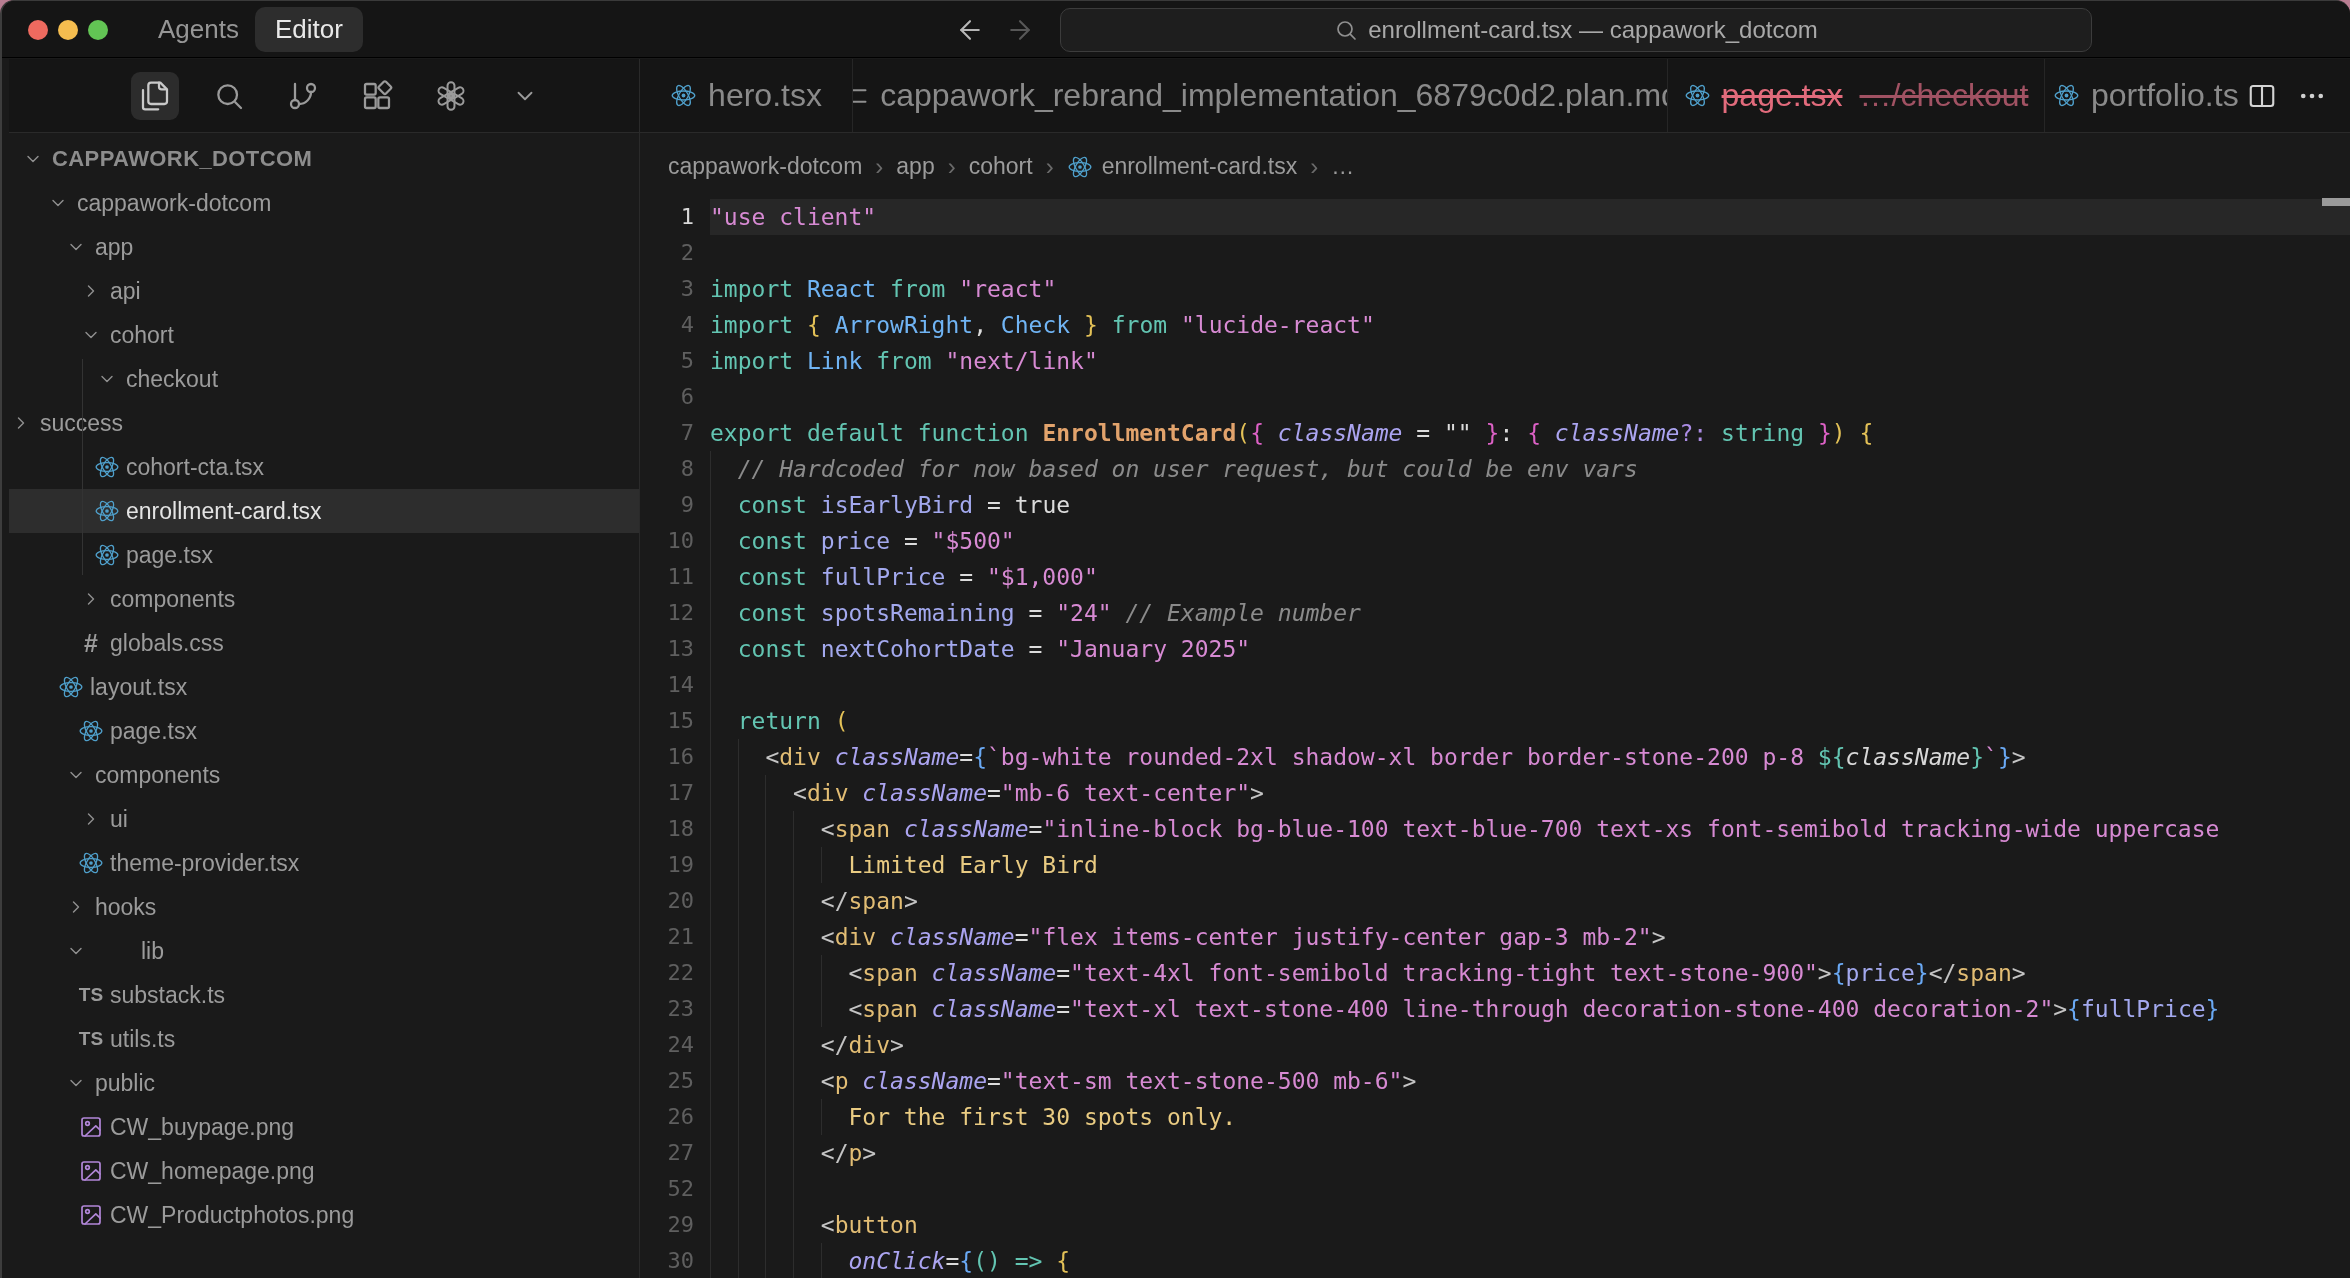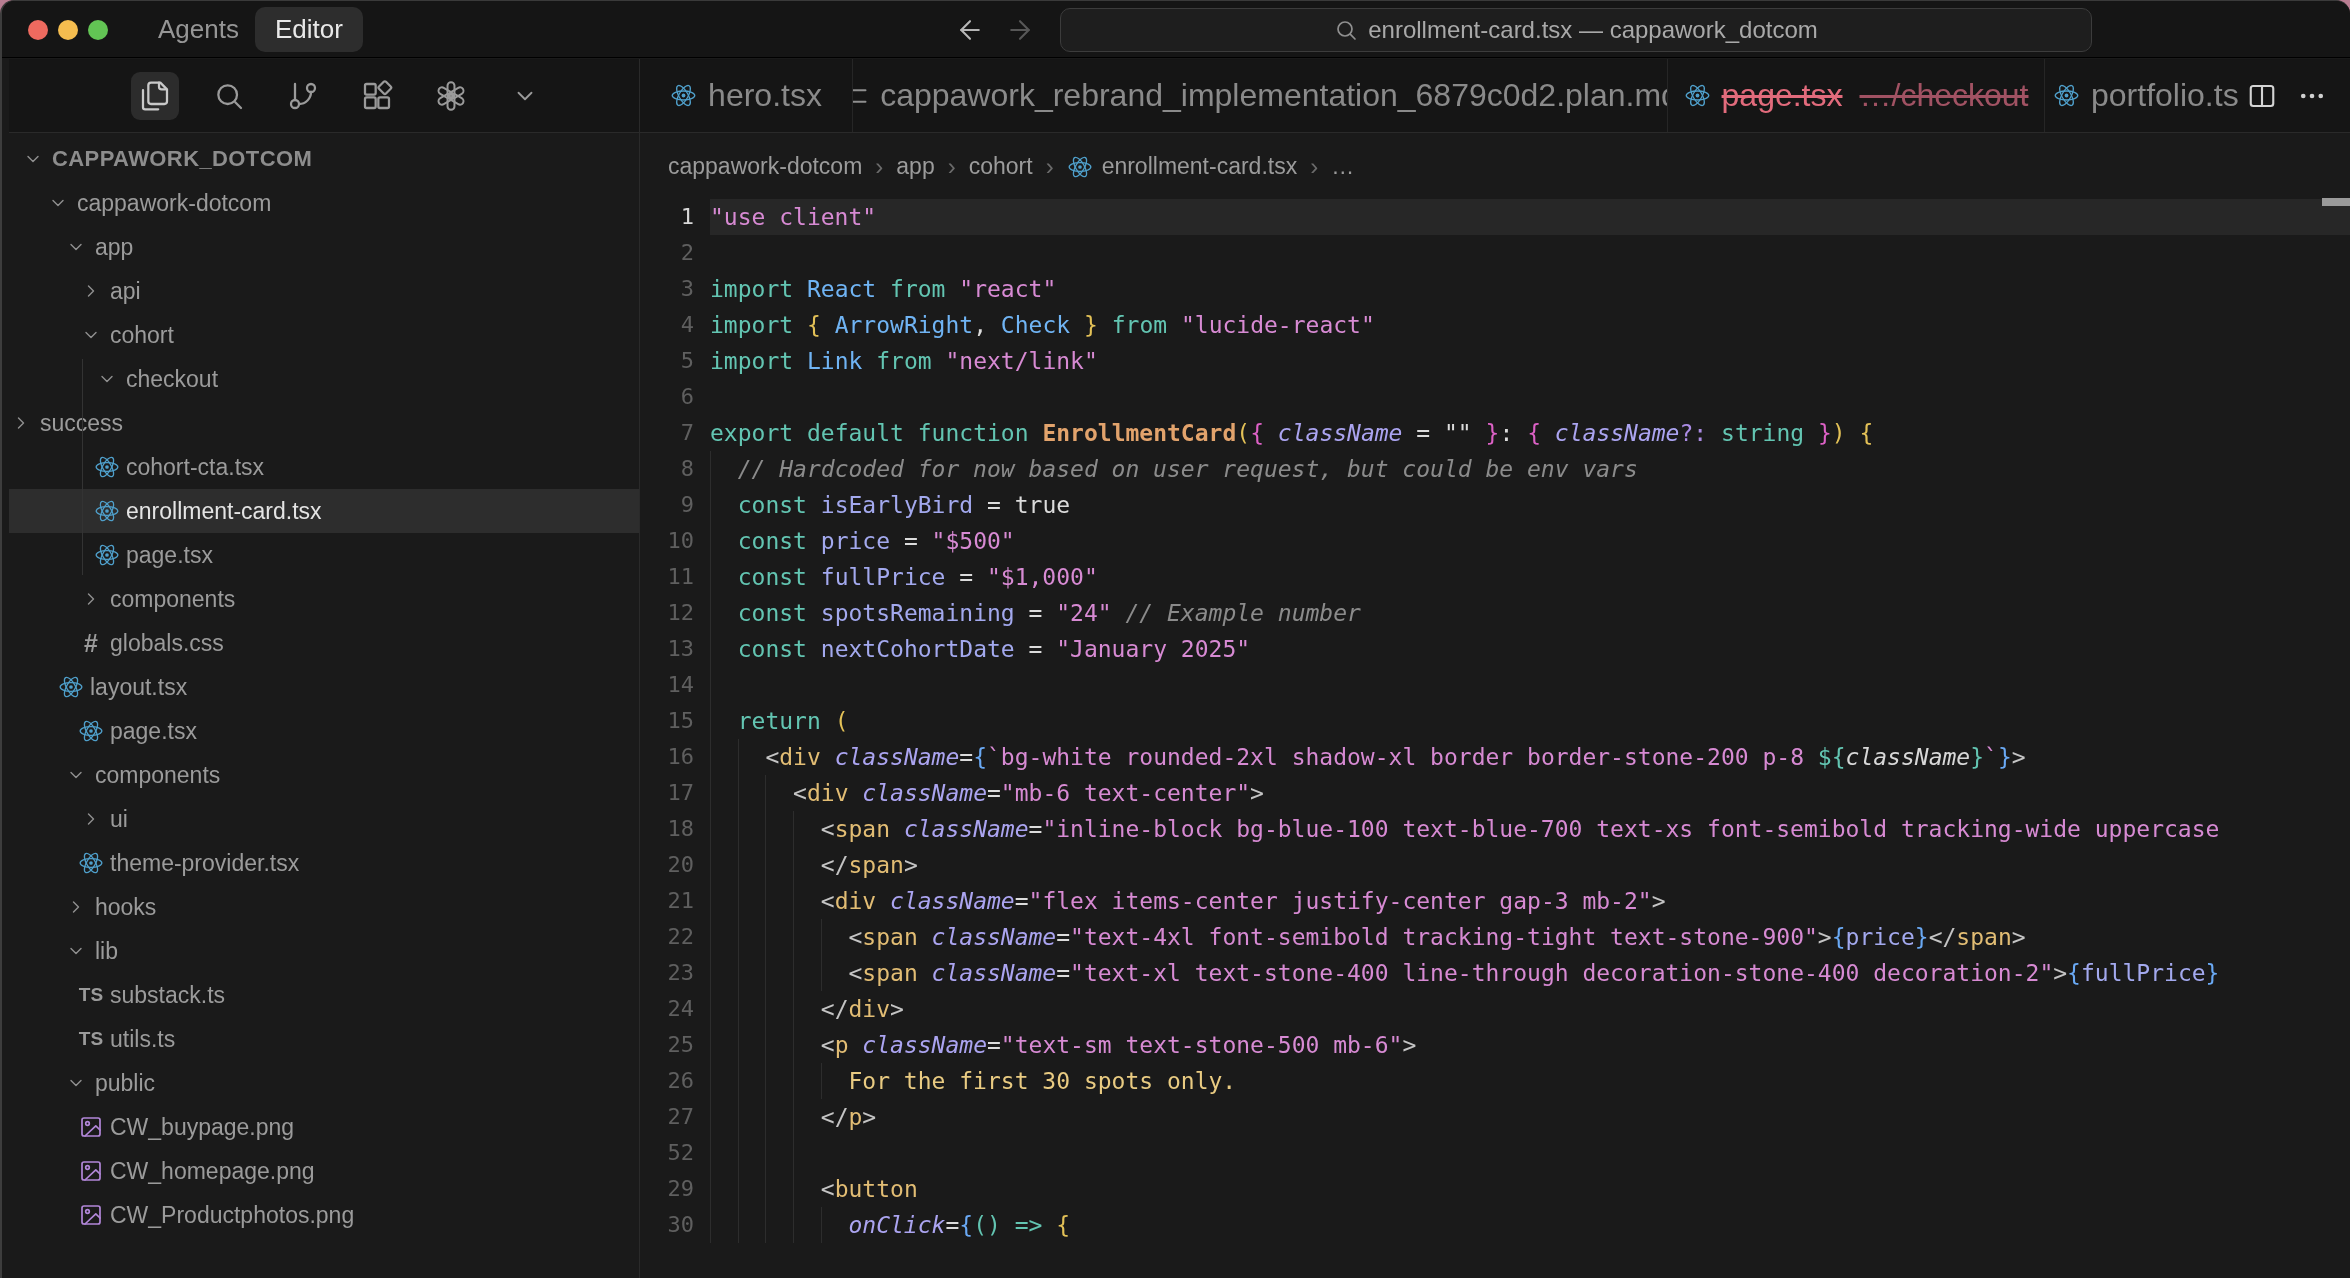--- a/index.html
+++ b/index.html
@@ -361,21 +361,21 @@
         <div class="tree-row" style="padding-left: 55px;">
           <span class="marker">
             <span style="color: rgb(143, 143, 143); display: flex;">
               <svg width="20" height="20" viewBox="0 0 24 24" fill="none" stroke="currentColor" stroke-width="1.7" stroke-linecap="round" stroke-linejoin="round">
                 <path d="m9 6 6 6-6 6"></path>
               </svg>
             </span>
           </span>
           <span>hooks</span>
         </div>
-        <div class="tree-row" style="padding-left: 55px;">
+        <div class="tree-row" style="padding-left: 55px; gap: 46px;">
           <span class="marker">
             <span style="color: rgb(143, 143, 143); display: flex;">
               <svg width="20" height="20" viewBox="0 0 24 24" fill="none" stroke="currentColor" stroke-width="1.7" stroke-linecap="round" stroke-linejoin="round">
                 <path d="m6 9 6 6 6-6"></path>
               </svg>
             </span>
           </span>
           <span>lib</span>
         </div>
         <div class="tree-row" style="padding-left: 70px;">
@@ -601,20 +601,24 @@
         </div>
         <div class="code-line">
           <span class="ln">17</span>
           <span class="codewrap"><i class="guide" style="left: 0ch;"></i><i class="guide" style="left: 2ch;"></i><i class="guide" style="left: 4ch;"></i><span class="tk-wh">      </span><span class="tk-ab">&lt;</span><span class="tk-tag">div</span><span class="tk-wh"> </span><span class="tk-attr">className</span><span class="tk-wh">=</span><span class="tk-str">"mb-6 text-center"</span><span class="tk-ab">&gt;</span></span>
         </div>
         <div class="code-line">
           <span class="ln">18</span>
           <span class="codewrap"><i class="guide" style="left: 0ch;"></i><i class="guide" style="left: 2ch;"></i><i class="guide" style="left: 4ch;"></i><i class="guide" style="left: 6ch;"></i><span class="tk-wh">        </span><span class="tk-ab">&lt;</span><span class="tk-tag">span</span><span class="tk-wh"> </span><span class="tk-attr">className</span><span class="tk-wh">=</span><span class="tk-str">"inline-block bg-blue-100 text-blue-700 text-xs font-semibold tracking-wide uppercase</span></span>
         </div>
         <div class="code-line">
+          <span class="ln">19</span>
+          <span class="codewrap"><i class="guide" style="left: 0ch;"></i><i class="guide" style="left: 2ch;"></i><i class="guide" style="left: 4ch;"></i><i class="guide" style="left: 6ch;"></i><i class="guide" style="left: 8ch;"></i><span class="tk-wh">          </span><span class="tk-jsx">Limited Early Bird</span></span>
+        </div>
+        <div class="code-line">
           <span class="ln">20</span>
           <span class="codewrap"><i class="guide" style="left: 0ch;"></i><i class="guide" style="left: 2ch;"></i><i class="guide" style="left: 4ch;"></i><i class="guide" style="left: 6ch;"></i><span class="tk-wh">        </span><span class="tk-ab">&lt;/</span><span class="tk-tag">span</span><span class="tk-ab">&gt;</span></span>
         </div>
         <div class="code-line">
           <span class="ln">21</span>
           <span class="codewrap"><i class="guide" style="left: 0ch;"></i><i class="guide" style="left: 2ch;"></i><i class="guide" style="left: 4ch;"></i><i class="guide" style="left: 6ch;"></i><span class="tk-wh">        </span><span class="tk-ab">&lt;</span><span class="tk-tag">div</span><span class="tk-wh"> </span><span class="tk-attr">className</span><span class="tk-wh">=</span><span class="tk-str">"flex items-center justify-center gap-3 mb-2"</span><span class="tk-ab">&gt;</span></span>
         </div>
         <div class="code-line">
           <span class="ln">22</span>
           <span class="codewrap"><i class="guide" style="left: 0ch;"></i><i class="guide" style="left: 2ch;"></i><i class="guide" style="left: 4ch;"></i><i class="guide" style="left: 6ch;"></i><i class="guide" style="left: 8ch;"></i><span class="tk-wh">          </span><span class="tk-ab">&lt;</span><span class="tk-tag">span</span><span class="tk-wh"> </span><span class="tk-attr">className</span><span class="tk-wh">=</span><span class="tk-str">"text-4xl font-semibold tracking-tight text-stone-900"</span><span class="tk-ab">&gt;</span><span class="tk-b">{</span><span class="tk-var">price</span><span class="tk-b">}</span><span class="tk-ab">&lt;/</span><span class="tk-tag">span</span><span class="tk-ab">&gt;</span></span>

